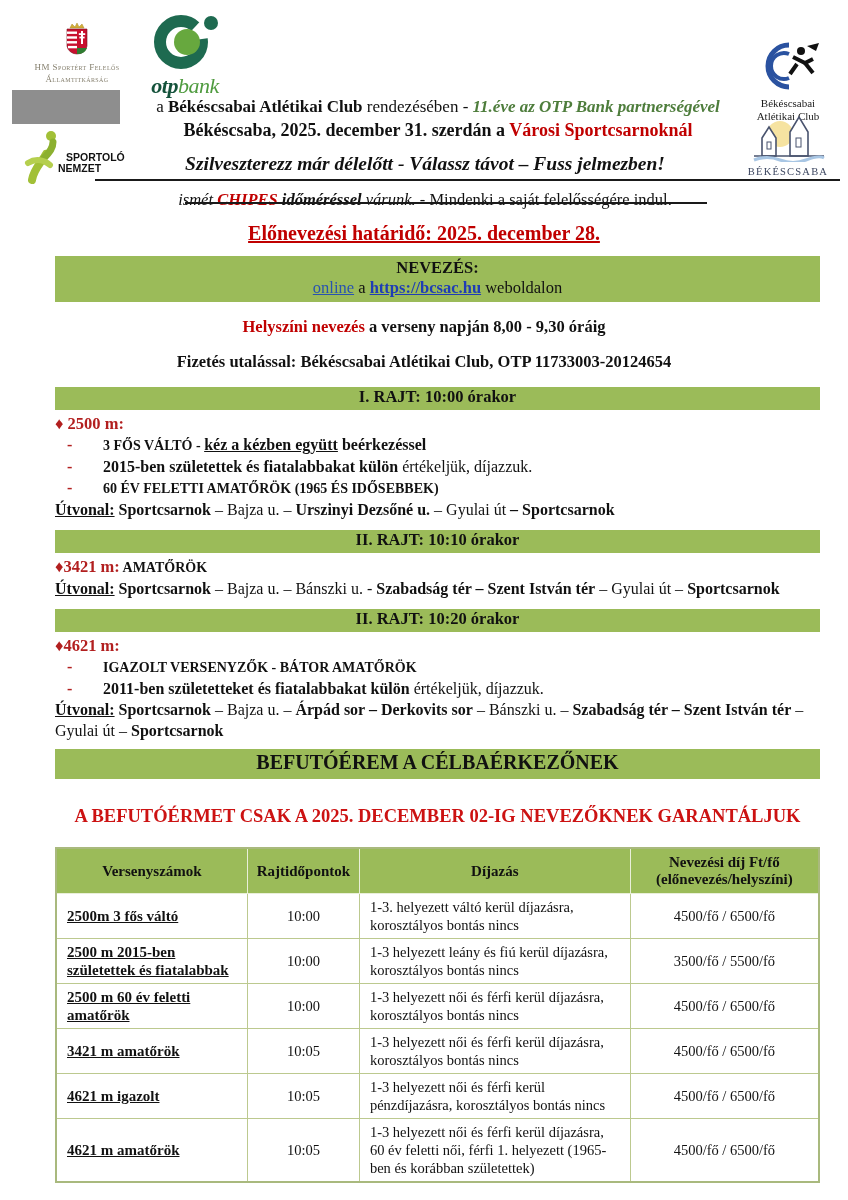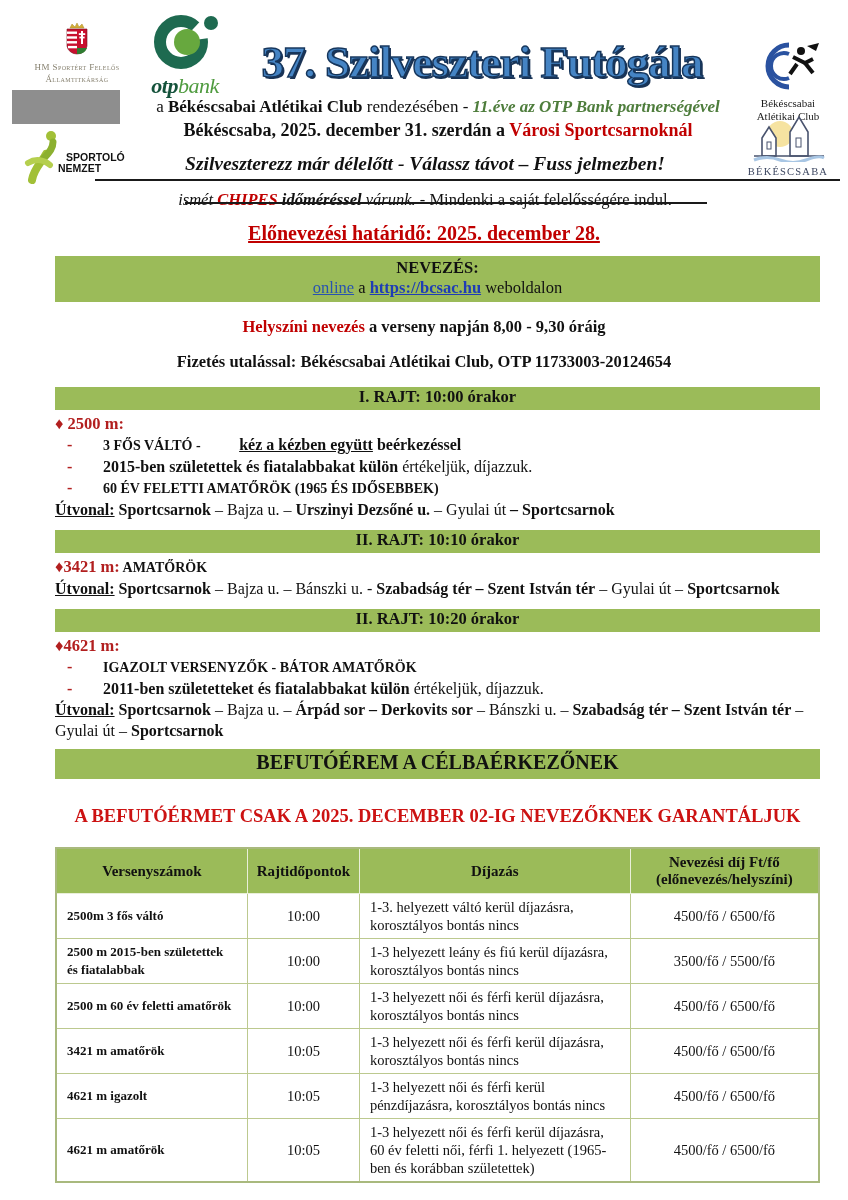--- a/index.html
+++ b/index.html
@@ -54,29 +54,29 @@
   .centerline .red{color:#c00000;text-align:center;}
   .rajtbar{font-size:16.5px;padding:0 0 3px;margin-top:10px;}
   .section{margin:3px 28px 2px 55px;font-size:16px;line-height:21px;}
   .distline{color:#b21f1f;font-weight:bold;font-size:16.5px;}
   .distline .suffix{color:#111;font-size:14px;}
   .item{display:flex;}
   .item .dash{flex:0 0 36px;padding-left:12px;color:#b21f1f;font-weight:bold;}
   .item .txt{flex:1;}
   .b{font-weight:bold;}
   .caps{font-weight:bold;font-size:14px;}
-  .u{text-decoration:underline;font-weight:bold;margin-left:35px;}
+  .u{text-decoration:underline;font-weight:bold;}
   .route .label{font-weight:bold;text-decoration:underline;}
   .medalbar{font-size:20px;padding:2px 0 5px;margin-top:8px;}
   .guarantee{text-align:center;color:#cc1212;font-weight:bold;font-size:18.5px;margin:27px 28px 20px 55px;}
   
   .feetable{margin:18px 28px 0 55px;border-collapse:collapse;width:765px;font-size:14.5px;border:2px solid #a9b97e;}
   .feetable th{background:#9bbb59;border:1px solid #e9efd9;font-weight:bold;font-size:15px;padding:5px 6px;line-height:17px;}
   .feetable td{border:1px solid #bcc98f;padding:4px 10px;vertical-align:middle;line-height:18px;}
-  .feetable td.name{font-weight:bold;font-size:13px;}
+  .feetable td.name{font-weight:bold;font-size:15px;text-decoration:underline;}
   .feetable td.time,.feetable td.fee{text-align:center;}
 </style>
 </head>
 <body>
 
 <div class="header">
 
   <div class="hm">
     <svg width="26" height="36" viewBox="0 0 26 36">
       <path d="M6,8 l2,-4 l3,3 l2,-4 l2,4 l3,-3 l2,4 z" fill="#d4af37" stroke="#a8882a" stroke-width="0.5"></path>
@@ -114,21 +114,20 @@
       <circle cx="34" cy="28" r="21" fill="none" stroke="#1e6a50" stroke-width="12"></circle>
       <path d="M34,28 L60,0 L76,22 Z" fill="#ffffff"></path>
       <circle cx="40" cy="28" r="13" fill="#67a83e"></circle>
       <circle cx="64" cy="9" r="7" fill="#1e6a50"></circle>
     </svg>
     <div class="otp-text">
       <span class="otp-o">otp</span><span class="otp-b">bank</span>
     </div>
   </div>
 
-  <div class="main-title">37. Szilveszteri Futógála</div>
 
   <div class="bac">
     <svg width="82" height="52" viewBox="0 0 82 52">
       <path d="M42,5 A21 21 0 1 0 42,47" stroke="#2a52a0" stroke-width="5" fill="none"></path>
       <path d="M42,14 A13 13 0 1 0 42,38" stroke="#2a52a0" stroke-width="4" fill="none"></path>
       <circle cx="54" cy="11" r="4" fill="#111"></circle>
       <path d="M46,17 L58,23 L66,19" stroke="#111" stroke-width="4" fill="none"></path>
       <path d="M50,24 L43,34 M58,23 L66,33" stroke="#111" stroke-width="4" fill="none"></path>
       <path d="M60,6 l12,-3 l-3,8 z" fill="#111"></path>
     </svg>

